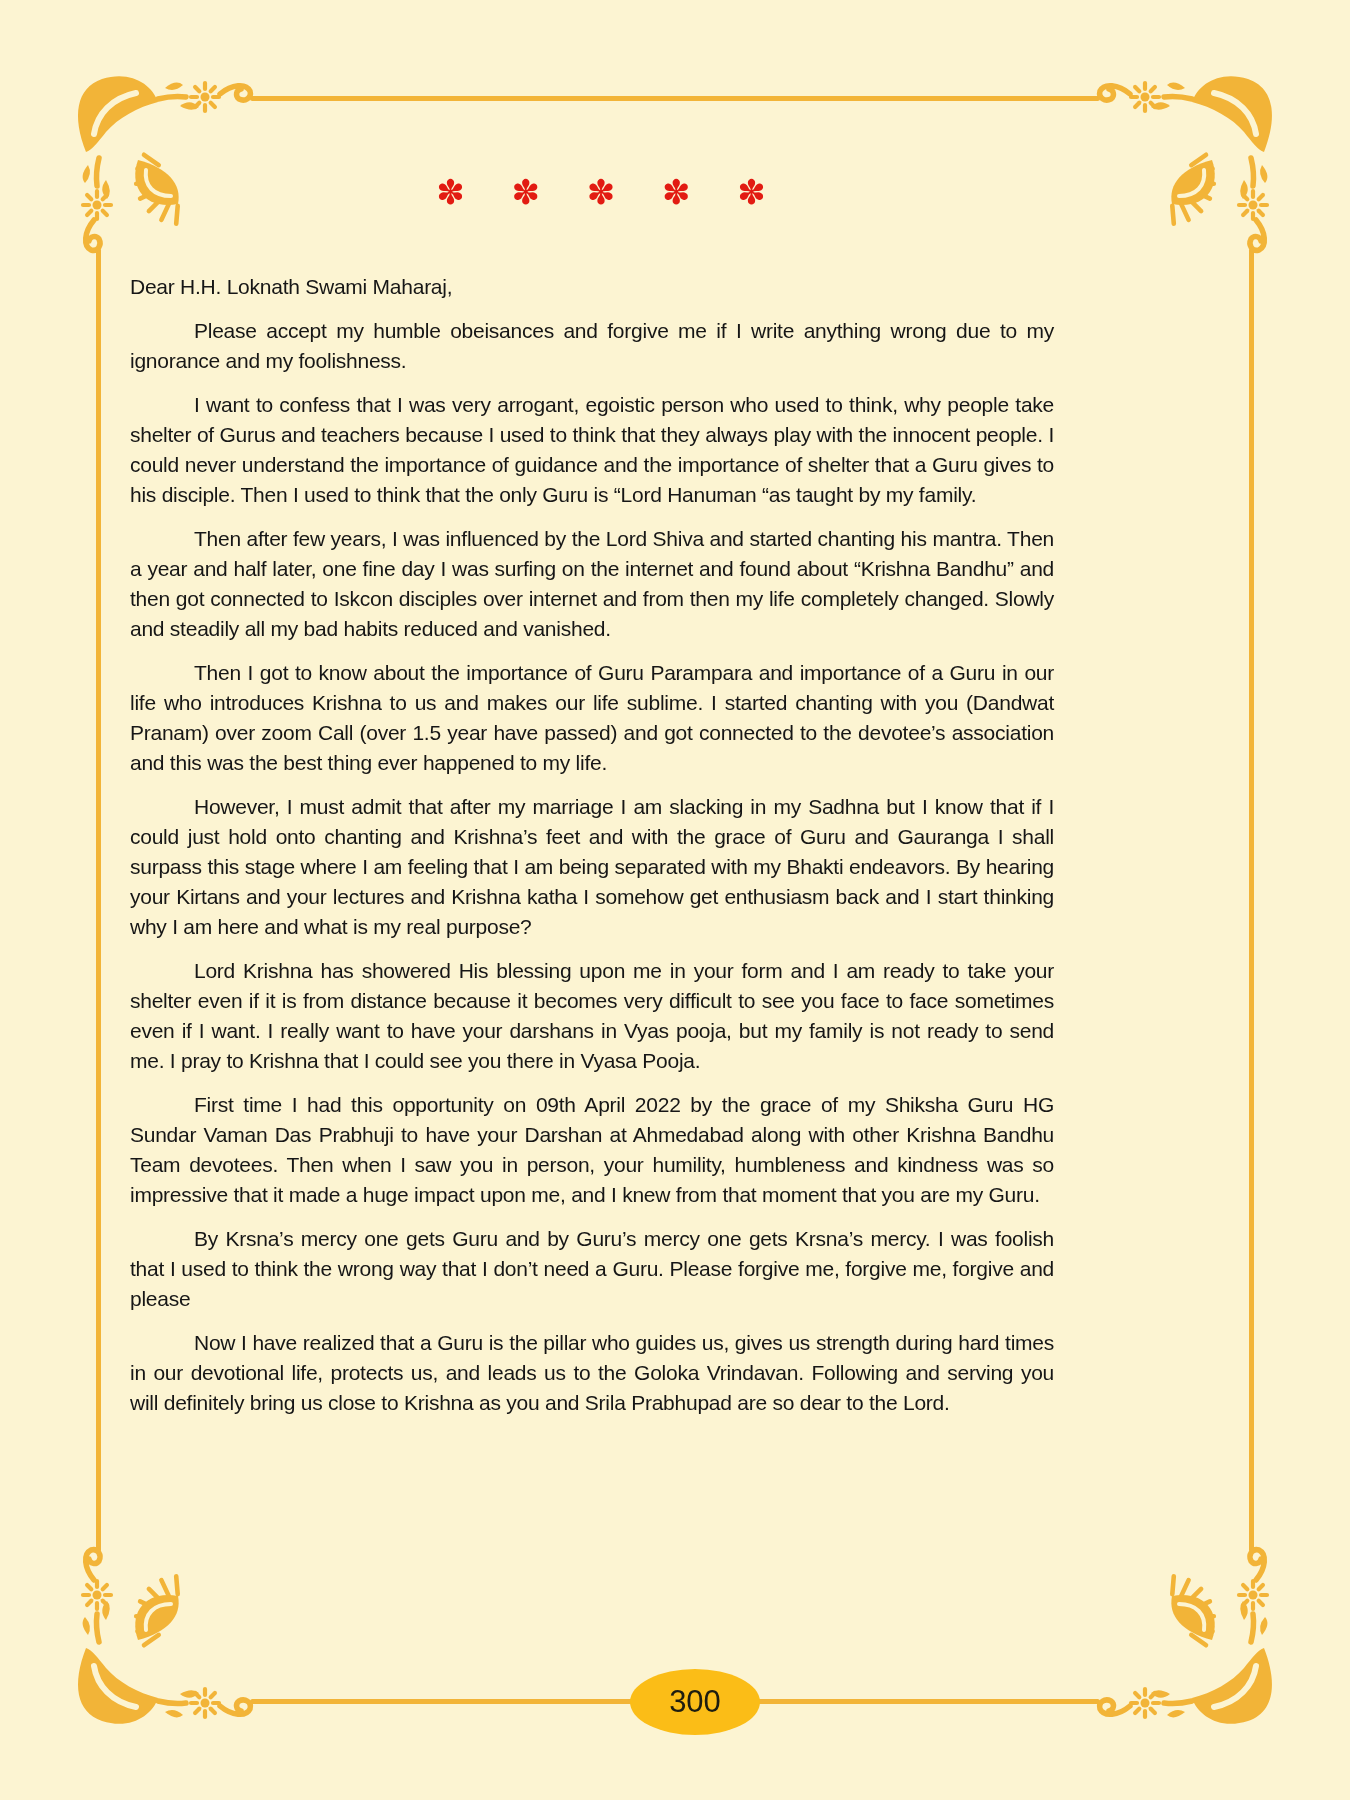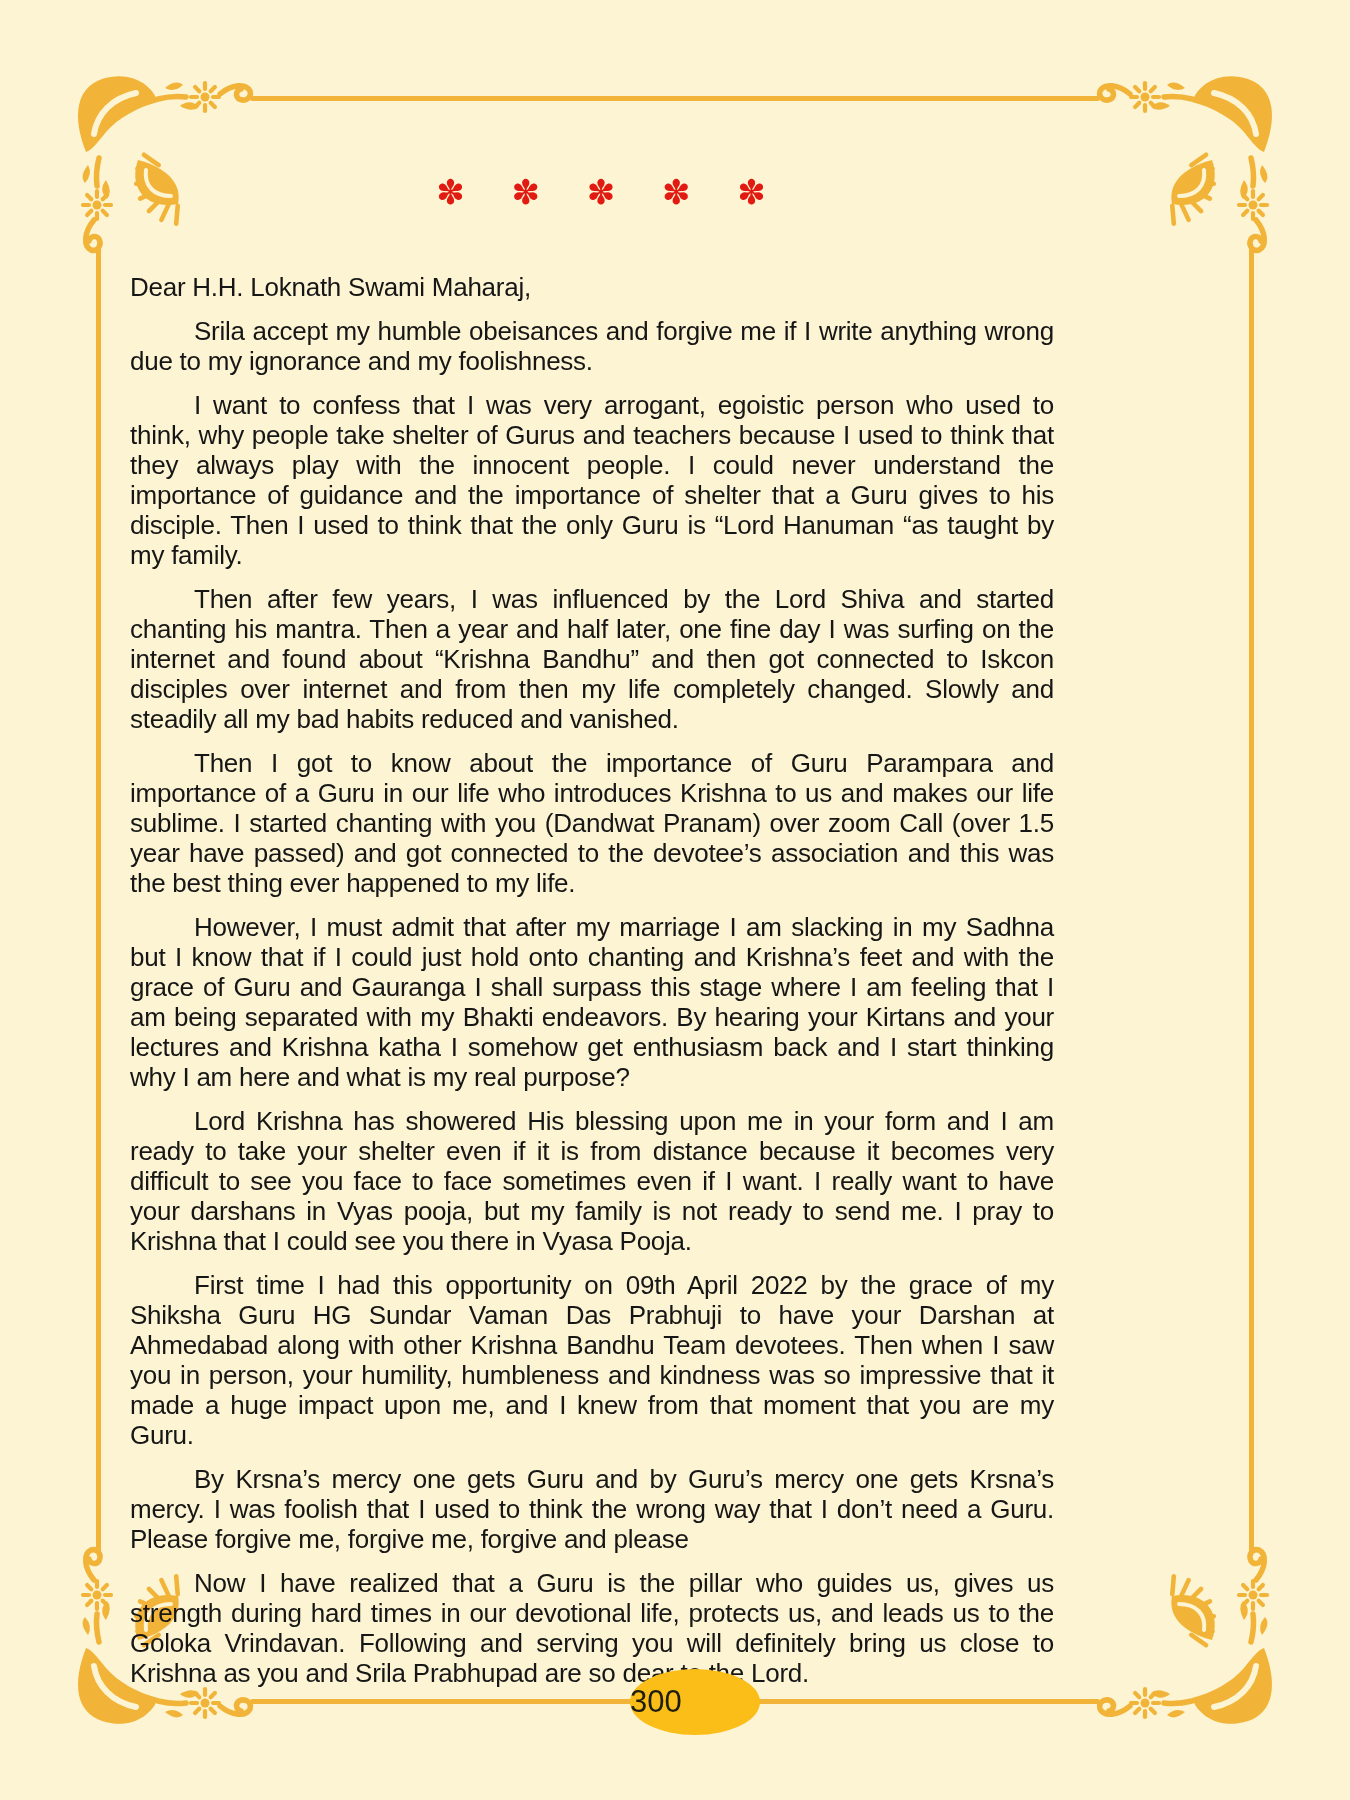--- a/index.html
+++ b/index.html
@@ -36,36 +36,36 @@
     letter-spacing: 18px;
     padding-left: 18px; 
     color: #E21B12;
   }
 
   
   .letter {
     position: absolute;
     left: 130px; top: 272px; width: 924px;
     color: #161616;
-    font-size: 26px;
+    font-size: 21px;
     line-height: 30px;
     letter-spacing: -0.25px;
     text-align: justify;
   }
   .letter p { margin: 0 0 14px 0; text-indent: 64px; }
   .letter p.salutation { text-indent: 0; }
 
   
   .page-badge {
     position: absolute;
     left: 630px; top: 1669px;
     width: 130px; height: 66px;
     background: #FBBD17;
     border-radius: 50%;
-    display: flex; align-items: center; justify-content: flex-start;
+    display: flex; align-items: center; justify-content: center;
     font-size: 31px;
     color: #1d1d10;
   }
 </style>
 </head>
 <body>
 
 <svg width="0" height="0" style="position:absolute" aria-hidden="true">
   <defs>
     <g id="corner-ornament">
@@ -127,21 +127,21 @@
     <use href="#corner-ornament"></use>
   </svg>
 <svg class="corner br" viewBox="0 0 200 200">
     <use href="#corner-ornament"></use>
   </svg>
 
 <div class="stars">✽ ✽ ✽ ✽ ✽</div>
 
 <div class="letter">
   <p class="salutation">Dear H.H. Loknath Swami Maharaj,</p>
-  <p>Srila accept my humble obeisances and forgive me if I write anything wrong due to my ignorance and my foolishness.</p>
+  <p>Please accept my humble obeisances and forgive me if I write anything wrong due to my ignorance and my foolishness.</p>
   <p>I want to confess that I was very arrogant, egoistic person who used to think, why people take shelter of Gurus and teachers because I used to think that they always play with the innocent people. I could never understand the importance of guidance and the importance of shelter that a Guru gives to his disciple. Then I used to think that the only Guru is “Lord Hanuman “as taught by my family.</p>
   <p>Then after few years, I was influenced by the Lord Shiva and started chanting his mantra. Then a year and half later, one fine day I was surfing on the internet and found about “Krishna Bandhu” and then got connected to Iskcon disciples over internet and from then my life completely changed. Slowly and steadily all my bad habits reduced and vanished.</p>
   <p>Then I got to know about the importance of Guru Parampara and importance of a Guru in our life who introduces Krishna to us and makes our life sublime. I started chanting with you (Dandwat Pranam) over zoom Call (over 1.5 year have passed) and got connected to the devotee’s association and this was the best thing ever happened to my life.</p>
   <p>However, I must admit that after my marriage I am slacking in my Sadhna but I know that if I could just hold onto chanting and Krishna’s feet and with the grace of Guru and Gauranga I shall surpass this stage where I am feeling that I am being separated with my Bhakti endeavors. By hearing your Kirtans and your lectures and Krishna katha I somehow get enthusiasm back and I start thinking why I am here and what is my real purpose?</p>
   <p>Lord Krishna has showered His blessing upon me in your form and I am ready to take your shelter even if it is from distance because it becomes very difficult to see you face to face sometimes even if I want. I really want to have your darshans in Vyas pooja, but my family is not ready to send me. I pray to Krishna that I could see you there in Vyasa Pooja.</p>
   <p>First time I had this opportunity on 09th April 2022 by the grace of my Shiksha Guru HG Sundar Vaman Das Prabhuji to have your Darshan at Ahmedabad along with other Krishna Bandhu Team devotees. Then when I saw you in person, your humility, humbleness and kindness was so impressive that it made a huge impact upon me, and I knew from that moment that you are my Guru.</p>
   <p>By Krsna’s mercy one gets Guru and by Guru’s mercy one gets Krsna’s mercy. I was foolish that I used to think the wrong way that I don’t need a Guru. Please forgive me, forgive me, forgive and please</p>
   <p>Now I have realized that a Guru is the pillar who guides us, gives us strength during hard times in our devotional life, protects us, and leads us to the Goloka Vrindavan. Following and serving you will definitely bring us close to Krishna as you and Srila Prabhupad are so dear to the Lord.</p>
 </div>
 

